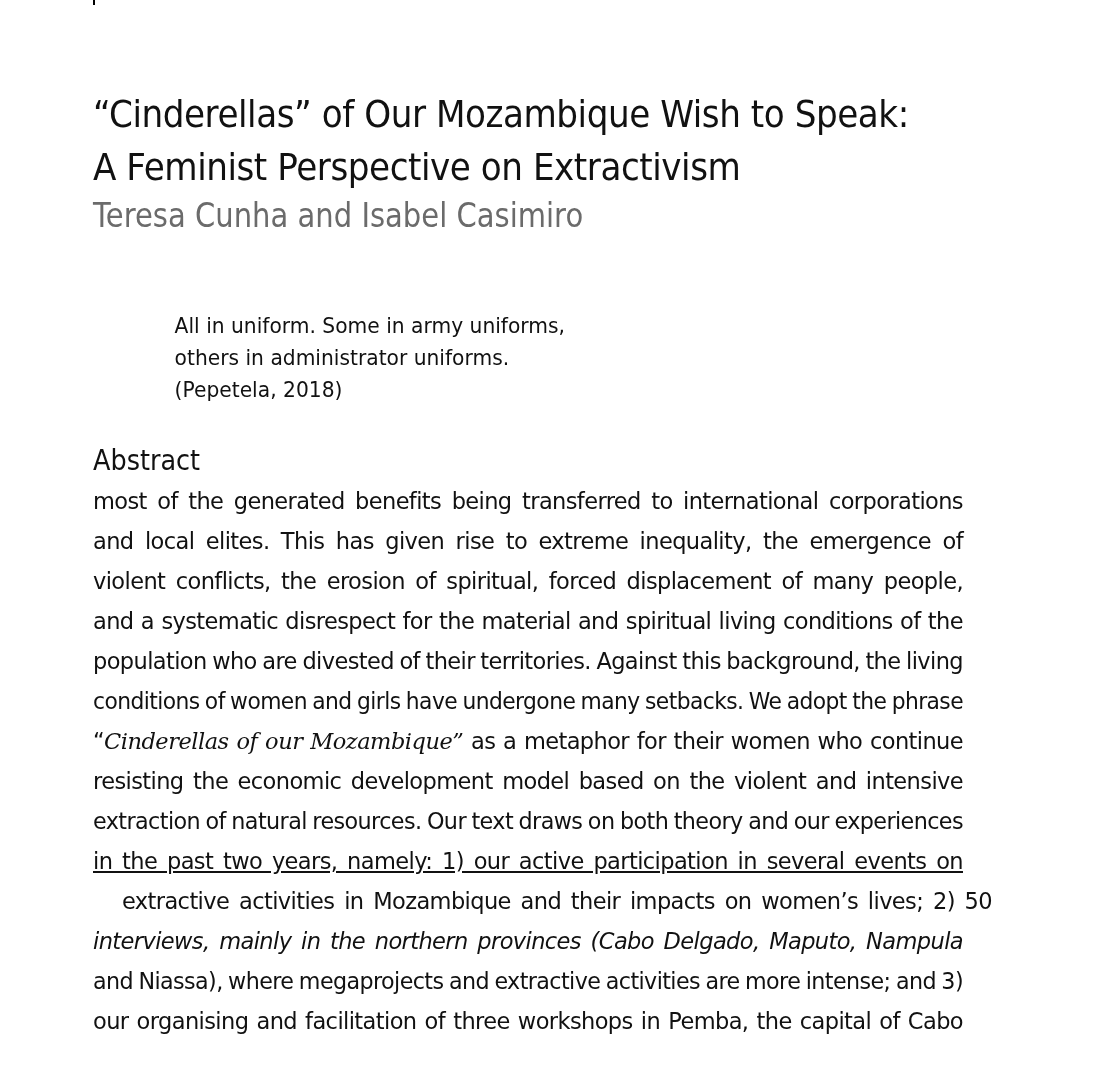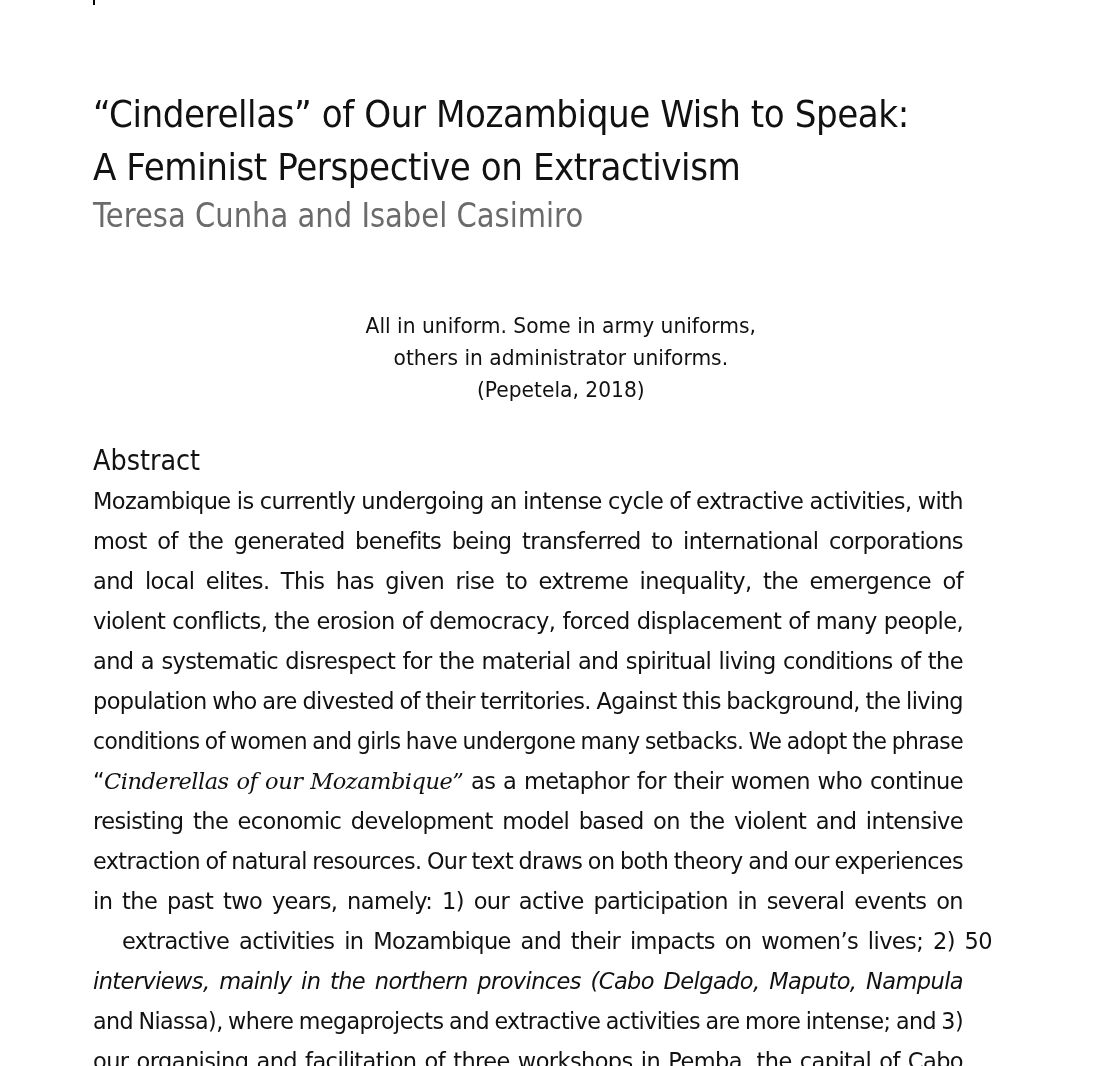--- a/index.html
+++ b/index.html
@@ -1,21 +1,21 @@
 <!DOCTYPE html>
 <html><head>
 <meta charset="utf-8">
 <style>
   html, body { margin: 0; padding: 0; background: #ffffff; }
   body { width: 1106px; height: 1066px; overflow: hidden; position: relative; font-family: "Liberation Sans", sans-serif; color: #111; }
   .crop-mark { position: absolute; left: 93px; top: 0; width: 2px; height: 5px; background: #000; }
   .page { position: absolute; left: 93px; top: 88px; width: 870px; }
   .title { font-family: "DejaVu Sans", sans-serif; font-size: 38px; line-height: 53px; font-weight: normal; margin: 0; color: #111; letter-spacing: -0.5px; transform: scaleX(0.9); transform-origin: left; white-space: nowrap; }
   .authors { font-family: "DejaVu Sans", sans-serif; font-size: 33px; line-height: 44px; color: #6b6b6b; margin: 0; transform: scaleX(0.88); transform-origin: left; white-space: nowrap; }
-  .epigraph { position: absolute; left: 91px; top: 310px; width: 870px; text-align: center; font-family: "DejaVu Sans", sans-serif; font-size: 22px; line-height: 32px; color: #111; }
+  .epigraph { position: absolute; left: 105px; top: 310px; width: 870px; text-align: left; font-family: "DejaVu Sans", sans-serif; font-size: 22px; line-height: 32px; color: #111; }
   .epigraph div { transform: scaleX(0.92); transform-origin: right; }
   .abstract-heading { position: absolute; left: 93px; top: 440px; font-family: "DejaVu Sans", sans-serif; font-size: 29px; line-height: 40px; margin: 0; font-weight: normal; transform: scaleX(0.88); transform-origin: left; }
   .abstract-body { position: absolute; left: 93px; top: 481px; width: 870px; }
   .line { font-family: "DejaVu Sans", sans-serif; font-size: 22.5px; line-height: 40px; height: 40px; white-space: nowrap; text-align: justify; text-align-last: justify; width: 870px; overflow: visible; letter-spacing: -0.6px; word-spacing: -1px; }
   .line em { font-family: "DejaVu Serif", serif; letter-spacing: -0.5px; }
 </style>
 </head>
 <body>
 
 <div class="crop-mark"></div>
@@ -30,28 +30,27 @@
 
 <div class="epigraph">
   <div>All in uniform. Some in army uniforms,</div>
   <div>others in administrator uniforms.</div>
   <div>(Pepetela, 2018)</div>
 </div>
 
 <h2 class="abstract-heading">Abstract</h2>
 
 <div class="abstract-body">
-  <div class="line" style="display: block;">Mozambique is currently undergoing an intense cycle of extractive activities, with</div>
   <div class="line" style="display: block;">most of the generated benefits being transferred to international corporations</div>
   <div class="line" style="display: block;">and local elites. This has given rise to extreme inequality, the emergence of</div>
-  <div class="line" style="display: block;">violent conflicts, the erosion of democracy, forced displacement of many people,</div>
+  <div class="line" style="display: block;">violent conflicts, the erosion of spiritual, forced displacement of many people,</div>
   <div class="line" style="display: block;">and a systematic disrespect for the material and spiritual living conditions of the</div>
   <div class="line" style="display: block; transform-origin: left center; transform: scaleX(0.998995); width: 870.875px;">population who are divested of their territories. Against this background, the living</div>
   <div class="line" style="display: block; transform-origin: left center; transform: scaleX(0.970119); width: 896.797px;">conditions of women and girls have undergone many setbacks. We adopt the phrase</div>
   <div class="line" style="display: block;"><span>“</span><em>Cinderellas of our Mozambique”</em><span> as a metaphor for their women who continue</span></div>
   <div class="line" style="display: block;">resisting the economic development model based on the violent and intensive</div>
   <div class="line" style="display: block; transform-origin: left center; transform: scaleX(0.990272); width: 878.547px;">extraction of natural resources. Our text draws on both theory and our experiences</div>
-  <div class="line" style="display: block;">in the past two years, namely: 1) our active participation in several events on</div>
+  <div class="line" style="display: block; text-decoration: underline;">in the past two years, namely: 1) our active participation in several events on</div>
   <div class="line" style="display: block; margin-left: 29px;">extractive activities in Mozambique and their impacts on women’s lives; 2) 50</div>
   <div class="line" style="display: block; font-style: italic;">interviews, mainly in the northern provinces (Cabo Delgado, Maputo, Nampula</div>
   <div class="line" style="display: block; transform-origin: left center; transform: scaleX(0.987217); width: 881.266px;">and Niassa), where megaprojects and extractive activities are more intense; and 3)</div>
   <div class="line" style="display: block;">our organising and facilitation of three workshops in Pemba, the capital of Cabo</div>
 </div>
 
 </body></html>

